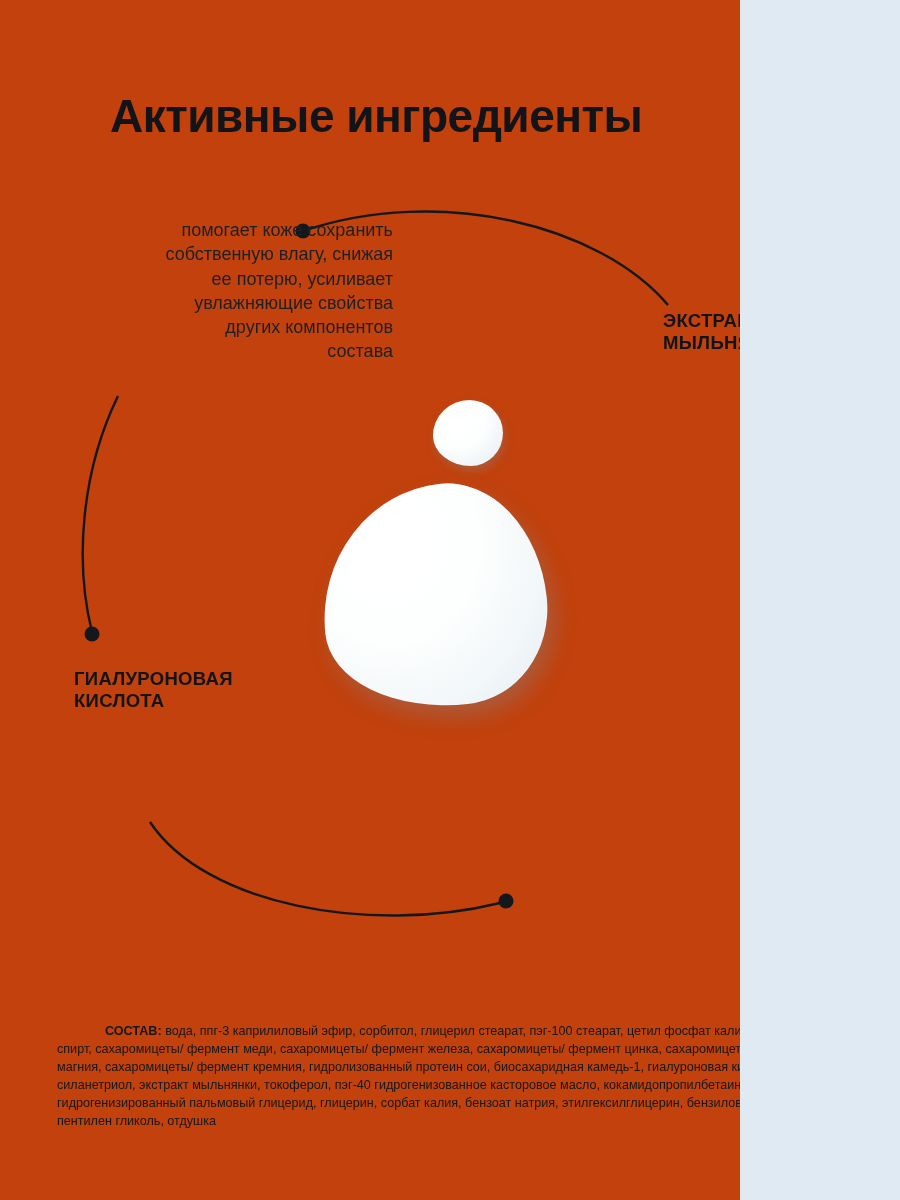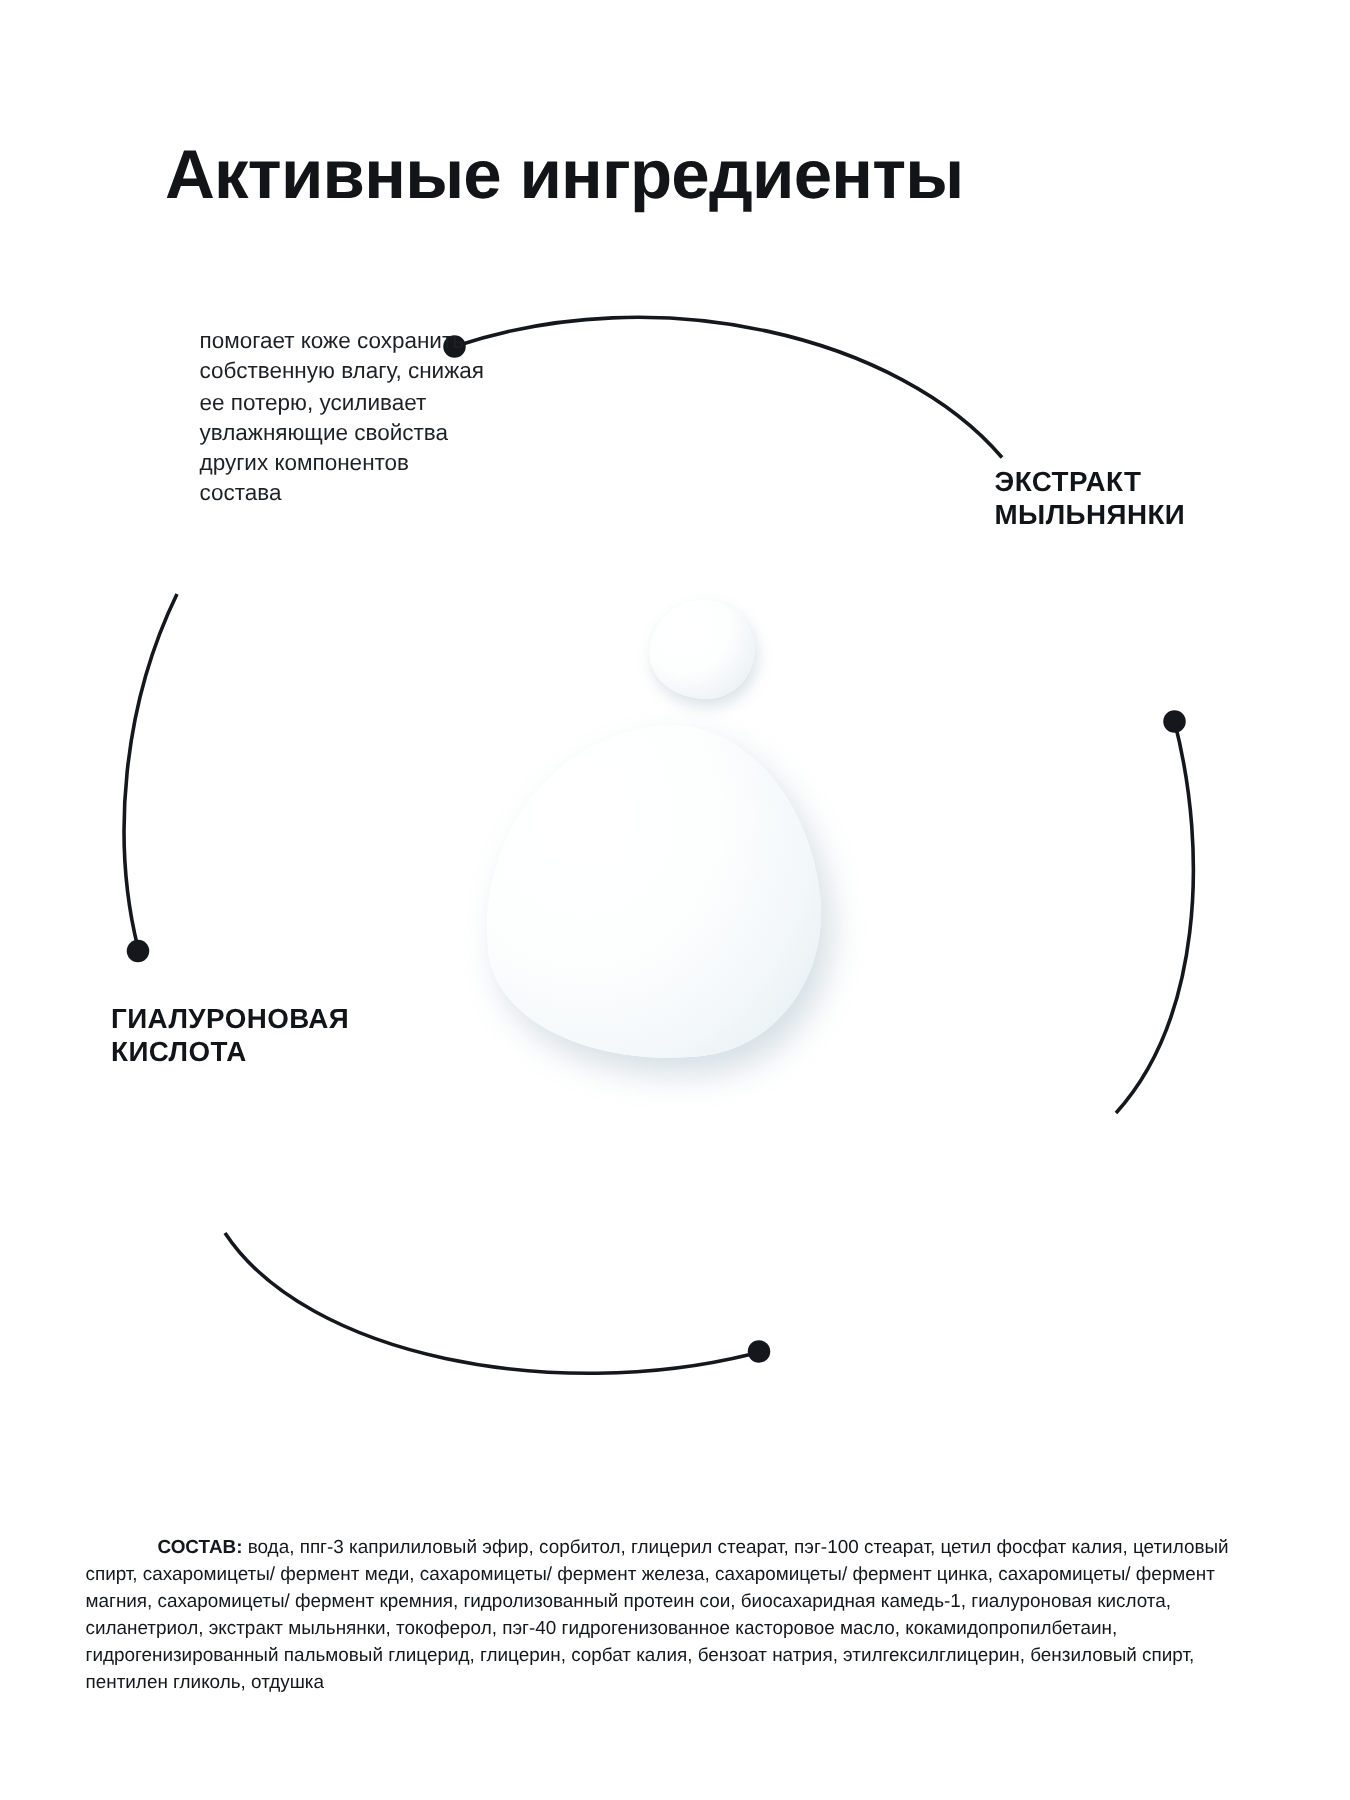--- a/index.html
+++ b/index.html
@@ -9,23 +9,23 @@
   body {
     width: 900px;
     height: 1200px;
     background: #dfeaf2;
     font-family: "Liberation Sans", sans-serif;
     color: #15181c;
     overflow: hidden;
   }
   #page {
     position: relative;
-    width: 900px;
+    width: 740px;
     height: 1200px;
-    background: #ffffff;
+    background: #c2410c;
     overflow: hidden;
   }
 
   
   .page-title {
     position: absolute;
     left: 110px;
     top: 58px;
     font-size: 46px;
     font-weight: bold;
@@ -74,24 +74,25 @@
   .ing-title {
     font-size: 18.5px;
     font-weight: bold;
     letter-spacing: 0.3px;
     line-height: 1.18;
     color: #111418;
     margin-bottom: 9px;
     white-space: pre-line;
   }
   .ing-desc {
-    font-size: 15px;
+    font-size: 18px;
     line-height: 1.35;
     color: #1d2126;
     white-space: pre-line;
+    text-align: right;
   }
 
   #ing-sorbitol   { left: 133px; top: 218px; width: 260px; }
   #ing-soapwort   { left: 663px; top: 310px; width: 270px; }
   #ing-hyaluronic { left: 74px;  top: 668px; width: 310px; }
   #ing-soy        { left: 546px; top: 768px; width: 330px; }
 
   
   .composition {
     position: absolute;

